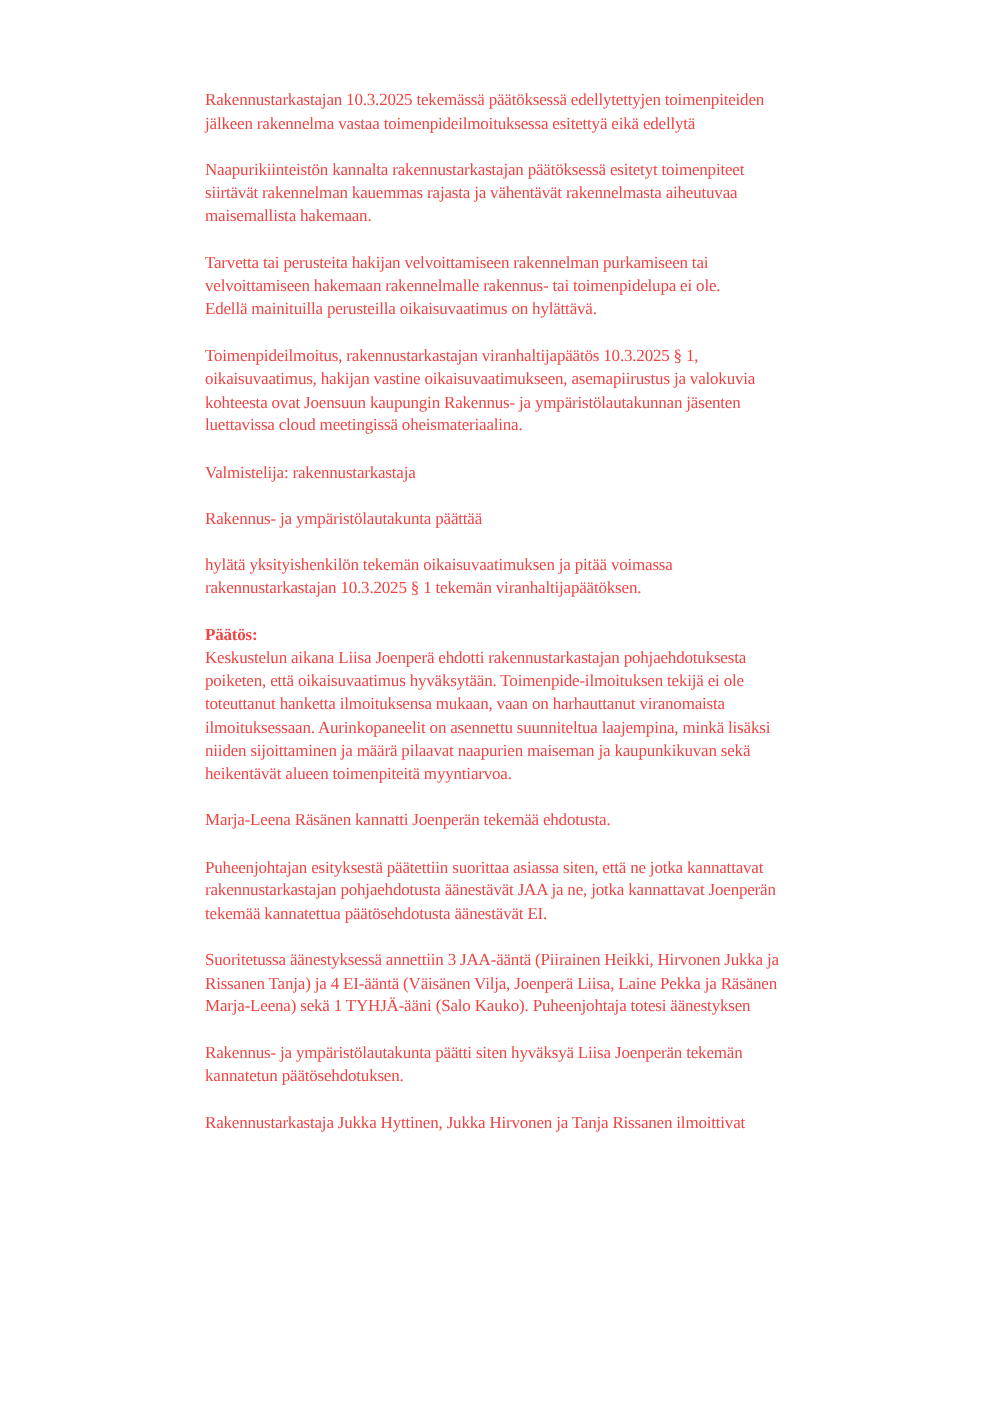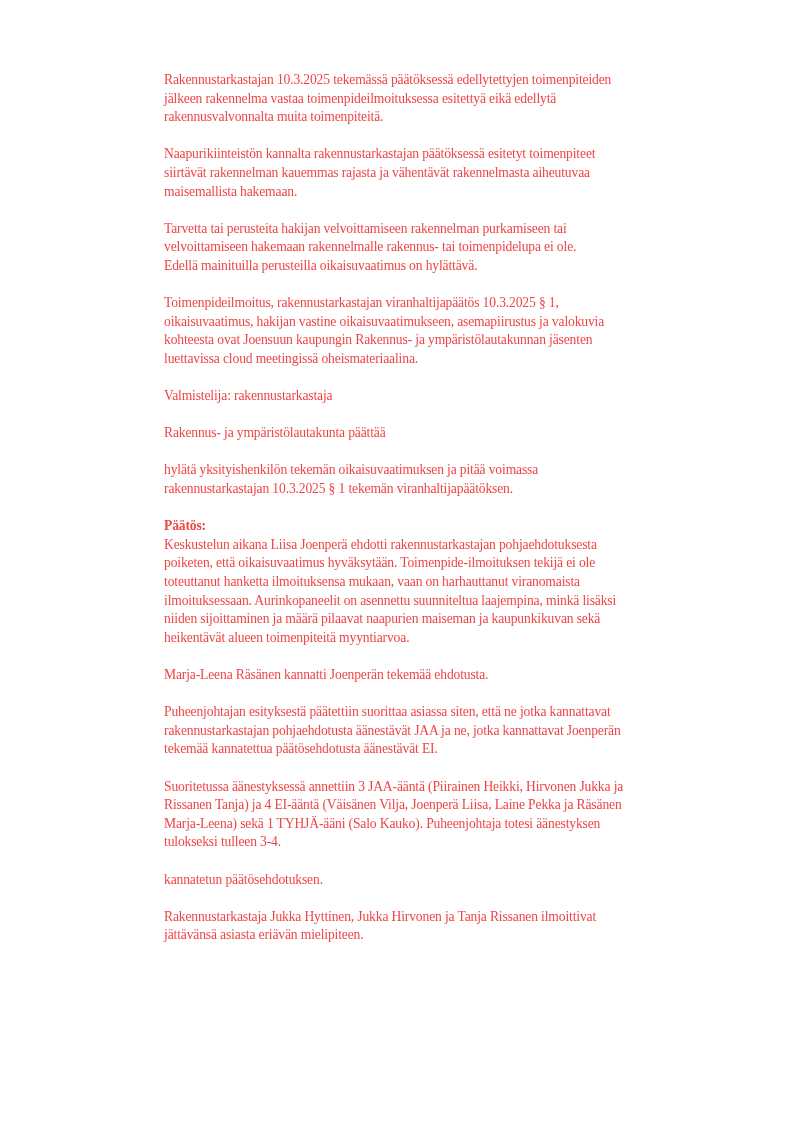--- a/index.html
+++ b/index.html
@@ -16,21 +16,20 @@
     .blk { margin: 0 0 18.6px 0; }
   </style>
 </head>
 <body>
 
 <div class="page">
 
   <p class="para">
     <span class="line">Rakennustarkastajan 10.3.2025 tekemässä päätöksessä edellytettyjen toimenpiteiden</span>
     <span class="line">jälkeen rakennelma vastaa toimenpideilmoituksessa esitettyä eikä edellytä</span>
-    <span class="line">rakennusvalvonnalta muita toimenpiteitä.</span>
   </p>
 
   <p class="para">
     <span class="line">Naapurikiinteistön kannalta rakennustarkastajan päätöksessä esitetyt toimenpiteet</span>
     <span class="line">siirtävät rakennelman kauemmas rajasta ja vähentävät rakennelmasta aiheutuvaa</span>
     <span class="line">maisemallista hakemaan.</span>
   </p>
 
   <p class="para">
     <span class="line">Tarvetta tai perusteita hakijan velvoittamiseen rakennelman purkamiseen tai</span>
@@ -75,25 +74,24 @@
   <p class="para">
     <span class="line">Puheenjohtajan esityksestä päätettiin suorittaa asiassa siten, että ne jotka kannattavat</span>
     <span class="line">rakennustarkastajan pohjaehdotusta äänestävät JAA ja ne, jotka kannattavat Joenperän</span>
     <span class="line">tekemää kannatettua päätösehdotusta äänestävät EI.</span>
   </p>
 
   <p class="para">
     <span class="line">Suoritetussa äänestyksessä annettiin 3 JAA-ääntä (Piirainen Heikki, Hirvonen Jukka ja</span>
     <span class="line">Rissanen Tanja) ja 4 EI-ääntä (Väisänen Vilja, Joenperä Liisa, Laine Pekka ja Räsänen</span>
     <span class="line">Marja-Leena) sekä 1 TYHJÄ-ääni (Salo Kauko). Puheenjohtaja totesi äänestyksen</span>
-    <span class="line">tulokseksi tulleen 3-4.</span>
   </p>
 
   <p class="para">
+    <span class="line">Rakennus- ja ympäristölautakunta päätti siten hyväksyä Liisa Joenperän tekemän</span>
     <span class="line">kannatetun päätösehdotuksen.</span>
   </p>
 
   <p class="para">
     <span class="line">Rakennustarkastaja Jukka Hyttinen, Jukka Hirvonen  ja Tanja Rissanen ilmoittivat</span>
-    <span class="line">jättävänsä asiasta eriävän mielipiteen.</span>
   </p>
 
 </div>
 
 </body></html>

